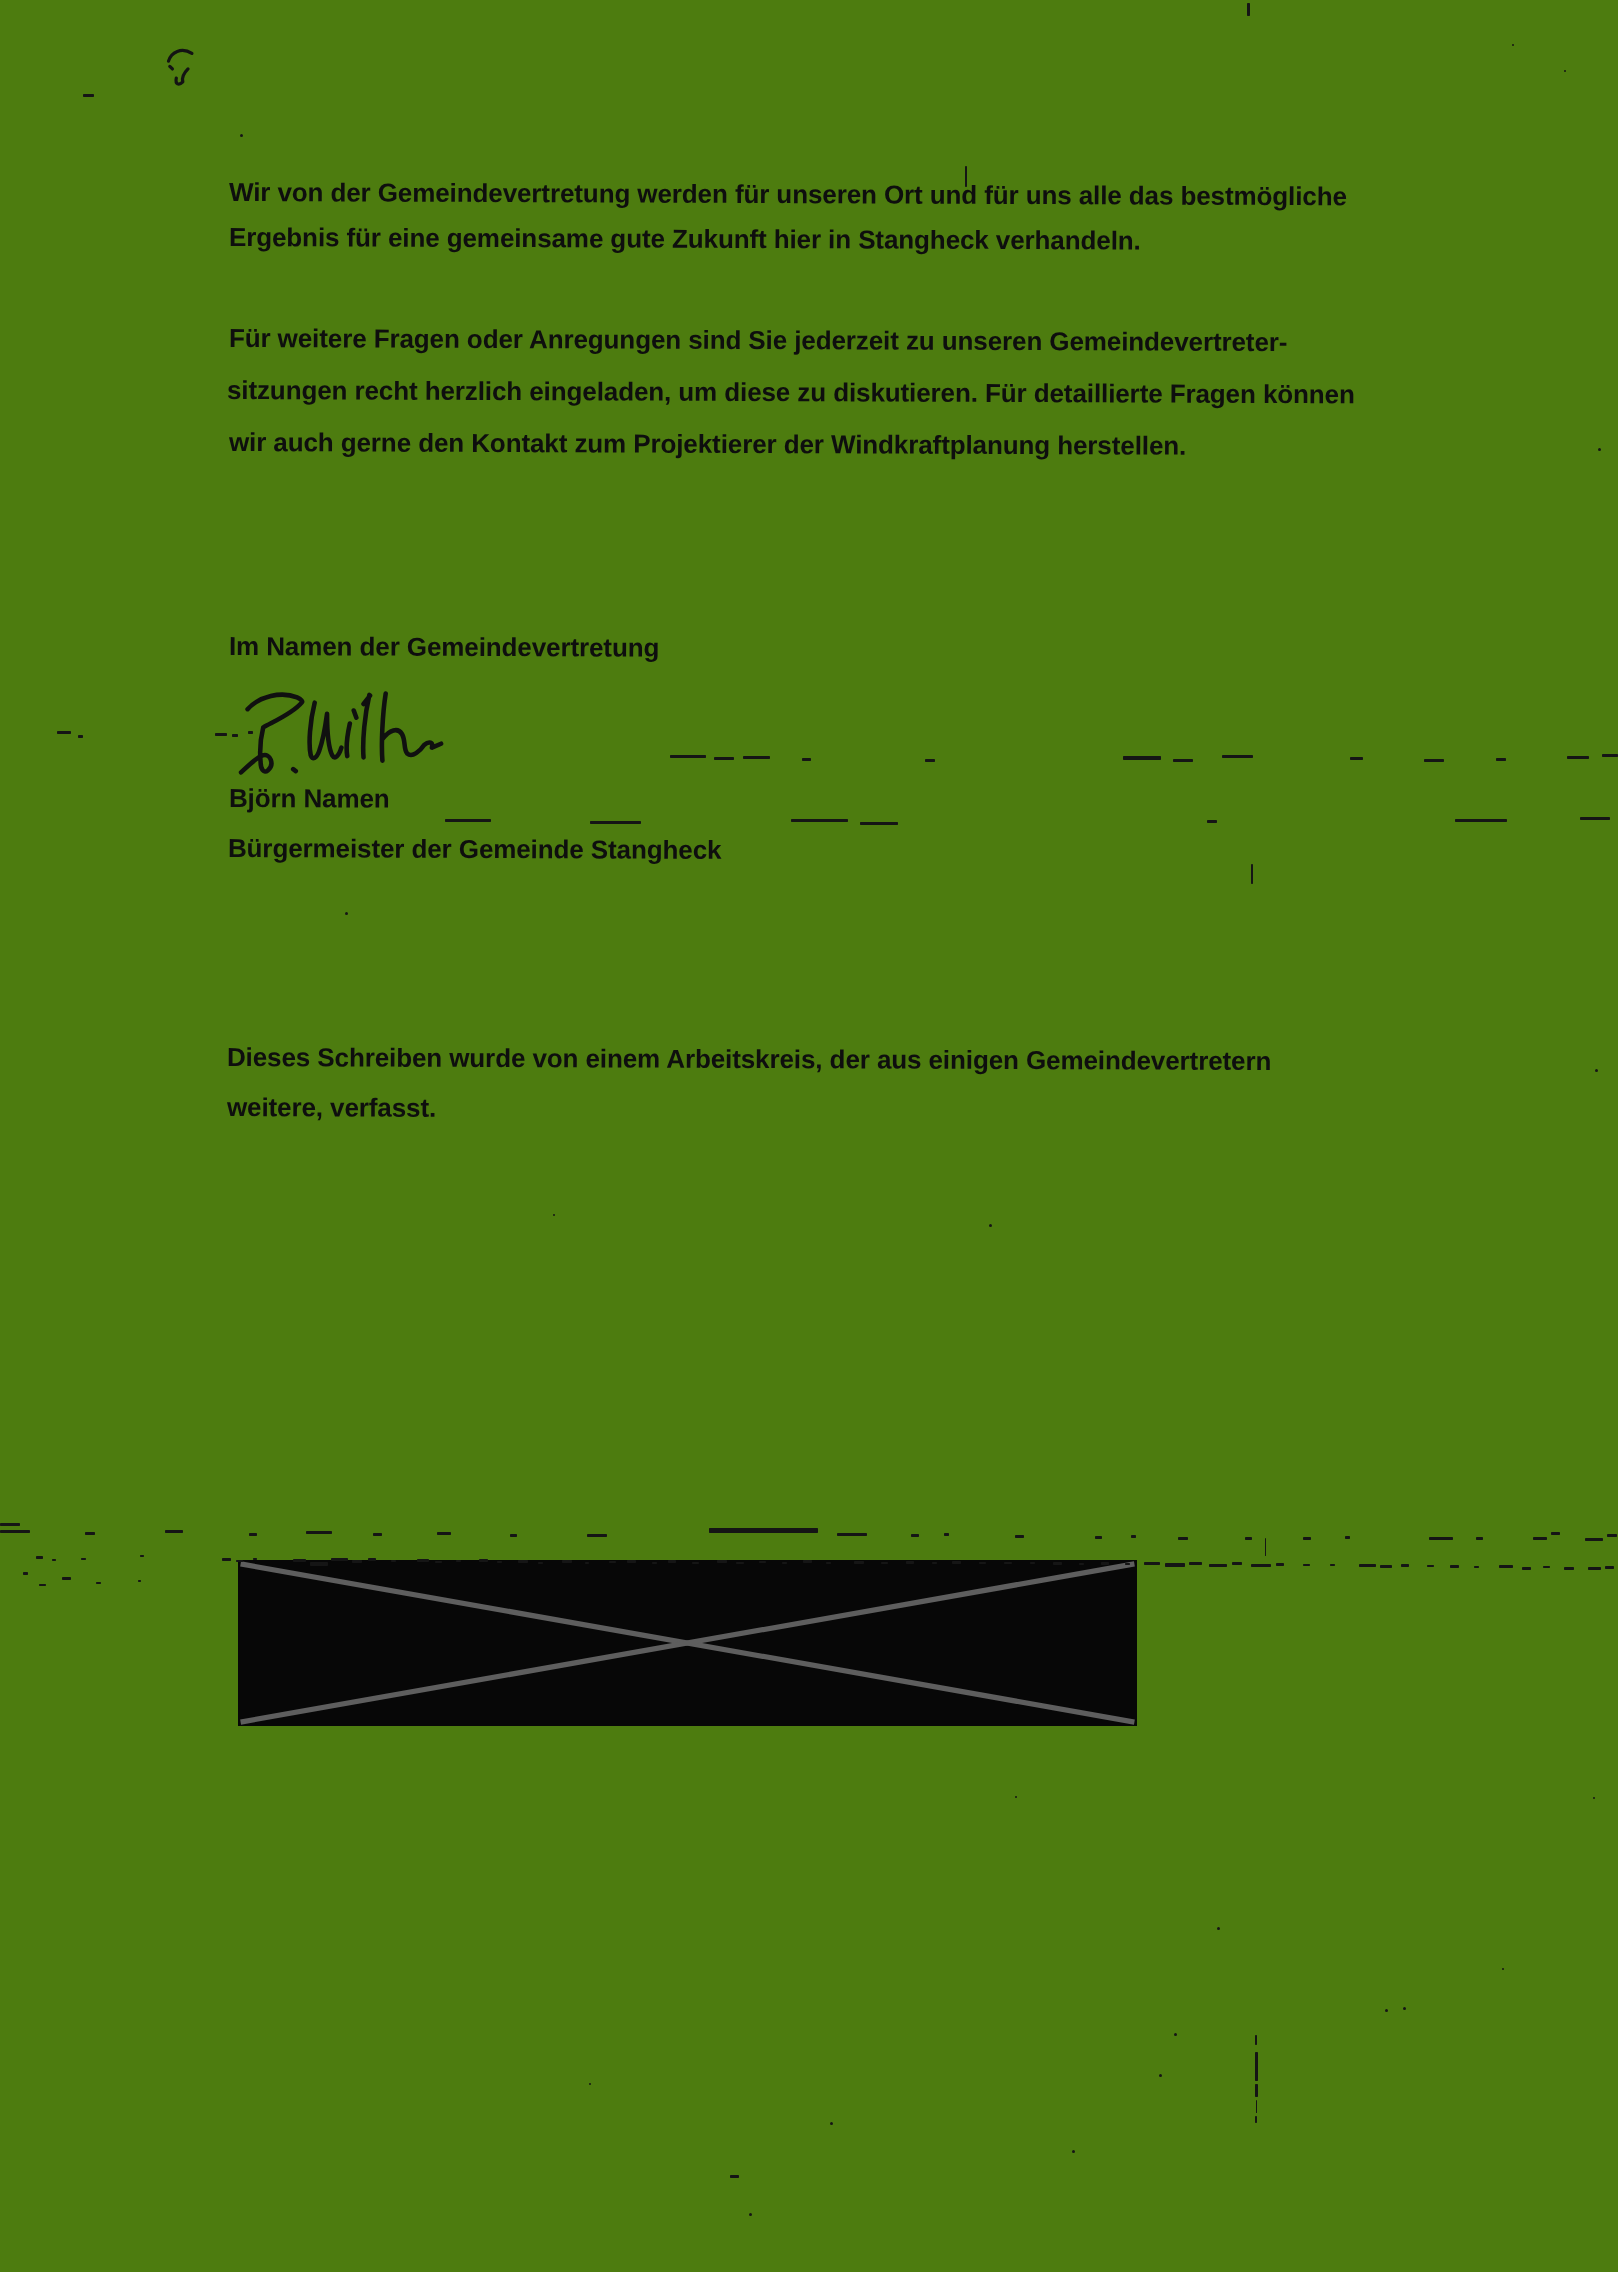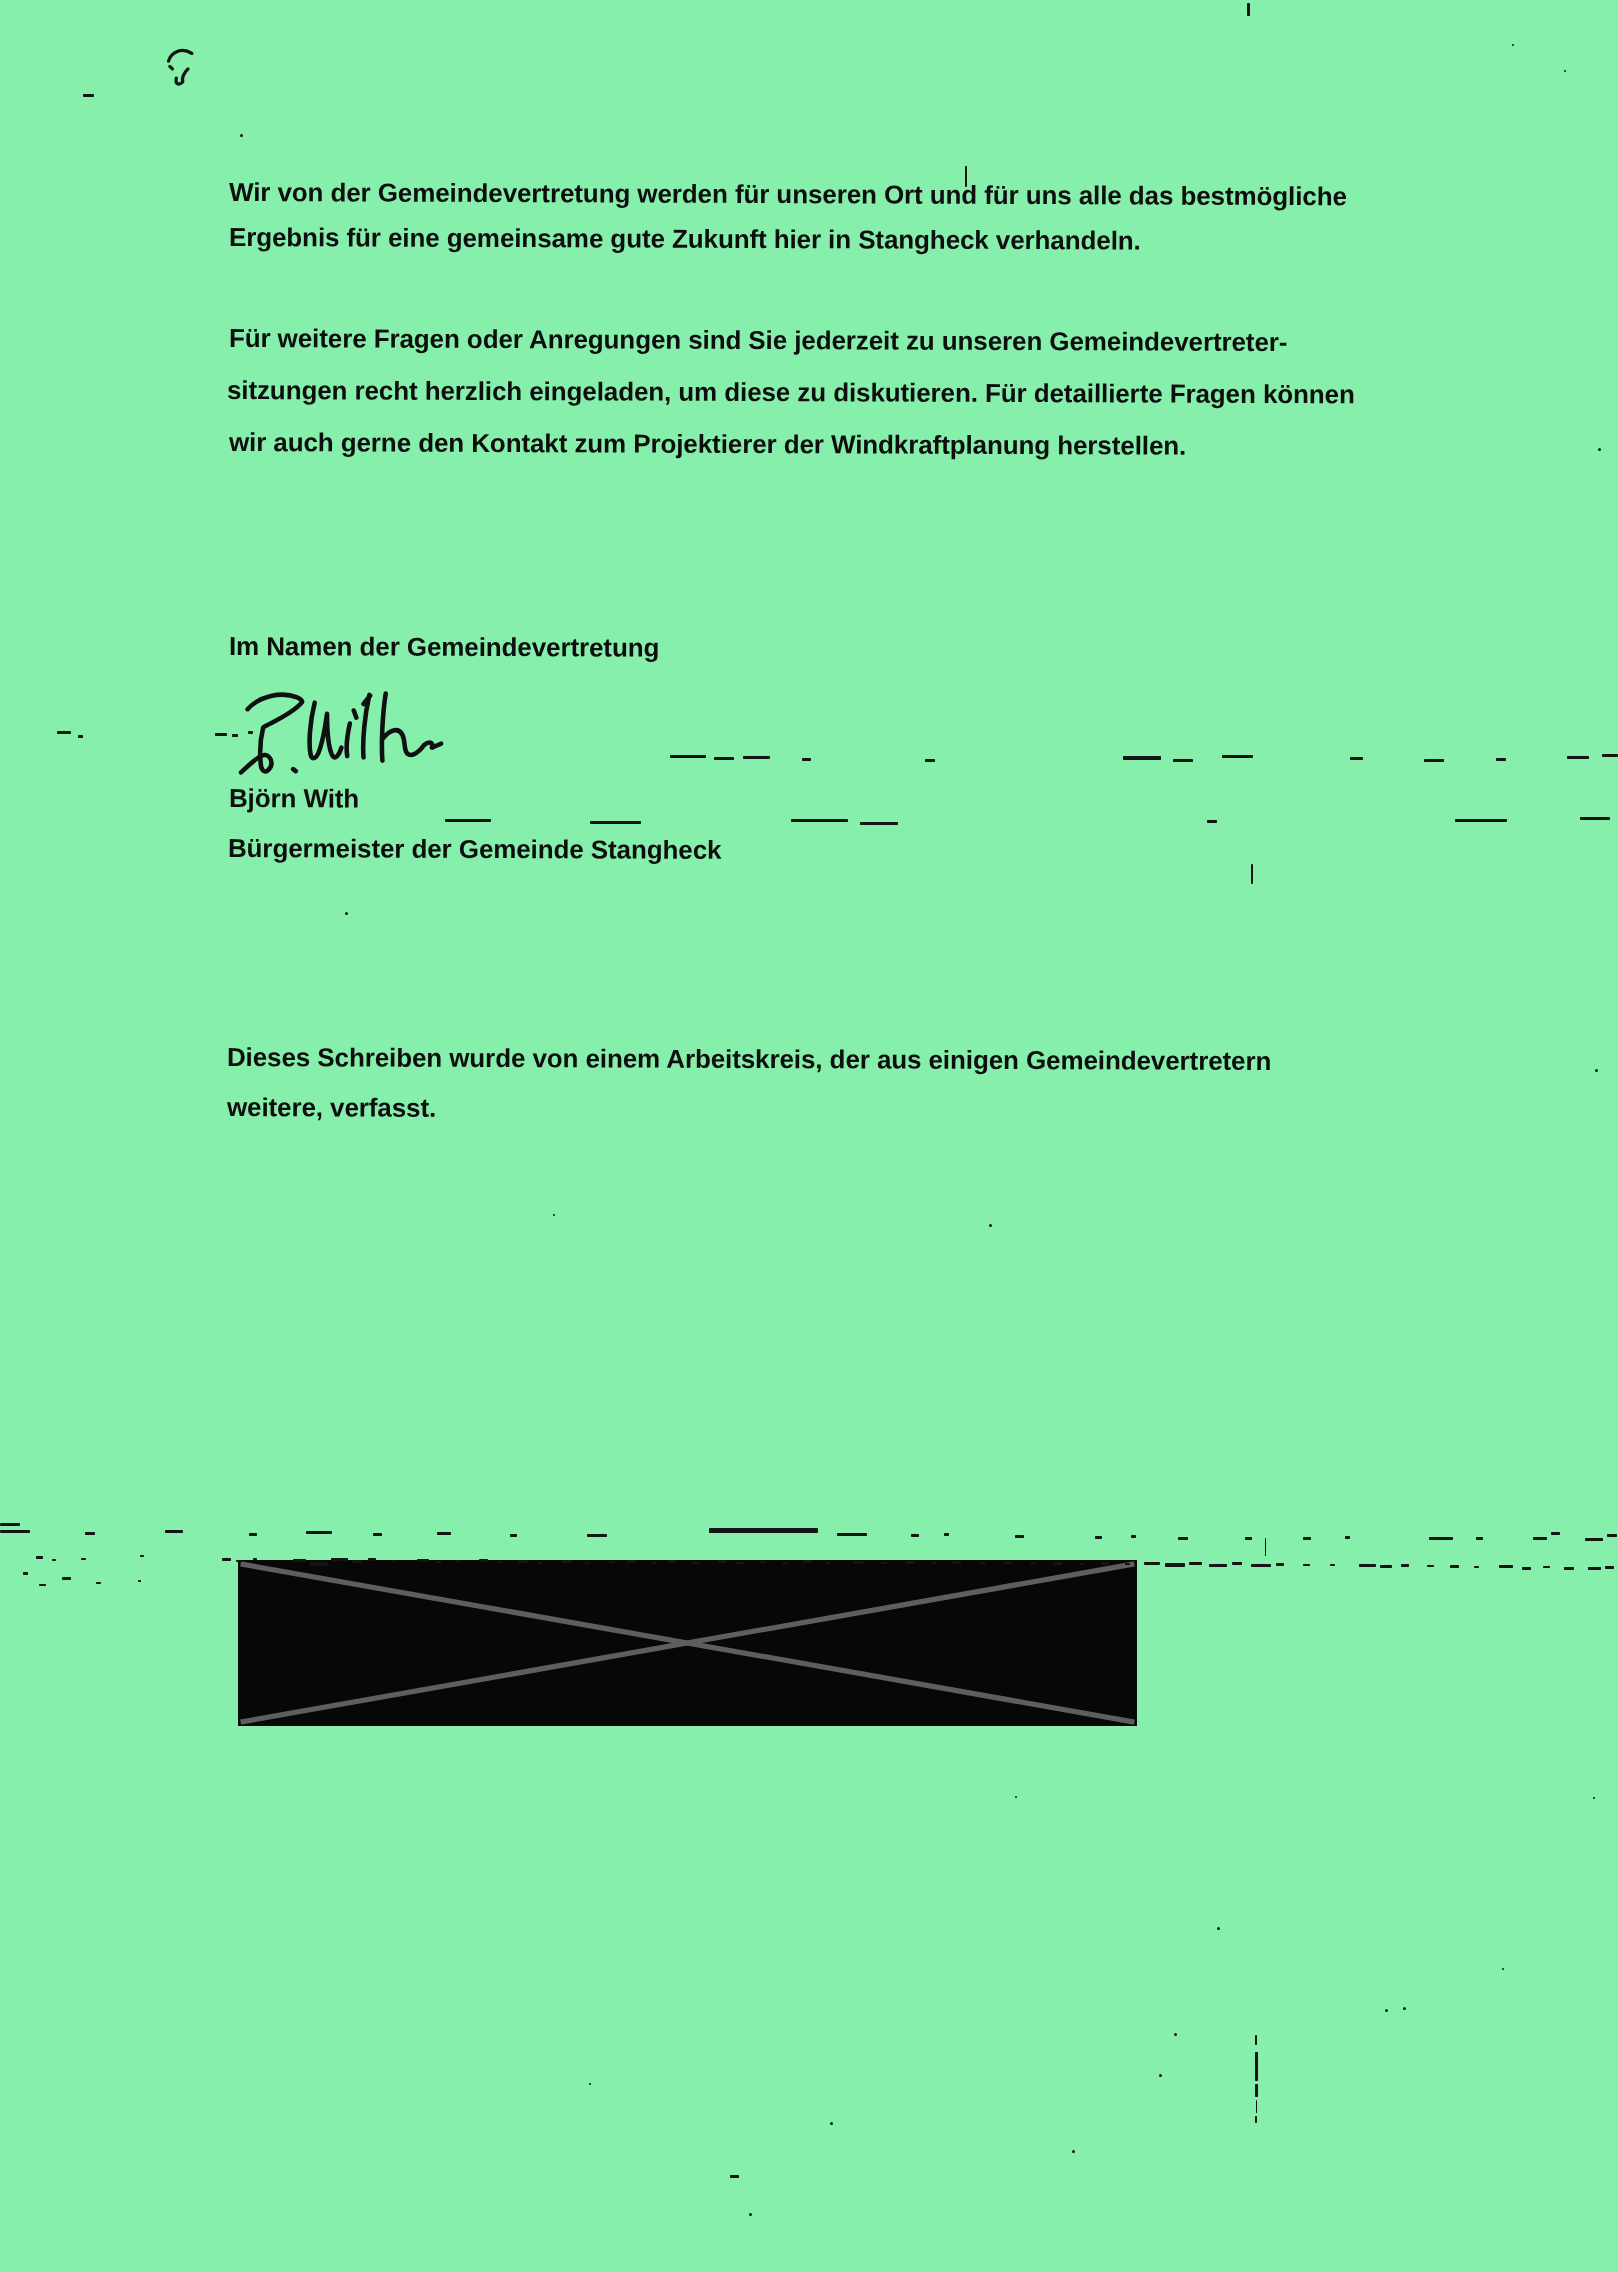--- a/index.html
+++ b/index.html
@@ -5,21 +5,21 @@
 <style>
   html,body{margin:0;padding:0;}
   body{
     width:1618px;height:2273px;
     background:#f2f2f2;
     font-family:"Liberation Sans","DejaVu Sans",sans-serif;
   }
   .page{
     position:absolute;left:0;top:0;
     width:1618px;height:2273px;
-    background:#86efac;
+    background:#4d7c0f;
     overflow:hidden;
   }
   
   .ln{
     position:absolute;
     white-space:nowrap;
     font-weight:700;
     font-size:26px;
     line-height:26px;
     color:#0e0e0e;
@@ -75,21 +75,21 @@
   <div class="ln" id="p2l1">Für weitere Fragen oder Anregungen sind Sie jederzeit zu unseren Gemeindevertreter-</div>
   <div class="ln" id="p2l2">sitzungen recht herzlich eingeladen, um diese zu diskutieren. Für detaillierte Fragen können</div>
   <div class="ln" id="p2l3">wir auch gerne den Kontakt zum Projektierer der Windkraftplanung herstellen.</div>
 
   <div class="ln" id="closing-sal">Im Namen der Gemeindevertretung</div>
 
   <svg id="signature-svg" viewBox="0 0 350 150">
     <path fill="none" stroke-linecap="round" stroke-linejoin="round" d="M50 40 C68 20 102 12 126 22 C133 25 135 28 133 30 C120 46 92 58 74 68 C69 88 69 110 70 121 C70 132 75 139 81 134 C92 125 85 107 73 111 C61 116 49 129 40 137 M120 132 L124 135 M153 30 C146 58 143 93 147 111 C149 118 156 116 160 104 C166 87 170 62 172 47 C172 70 174 99 180 111 C184 118 190 112 194 99 M207 62 C203 80 201 100 203 112 M213 42 L217 53 M237 18 C230 48 226 88 228 114 M228 32 L238 19 M262 16 C257 48 255 94 257 119 M257 86 C268 71 281 68 287 78 C293 88 289 101 295 108 C303 115 315 104 321 95 C329 88 335 91 333 99 L347 93" stroke="#101010" stroke-width="7"></path>
   </svg>
 
-  <div class="ln" id="signer-name">Björn With</div>
+  <div class="ln" id="signer-name">Björn Namen</div>
   <div class="ln" id="signer-title">Bürgermeister der Gemeinde Stangheck</div>
 
   <div class="ln" id="p3l1">Dieses Schreiben wurde von einem Arbeitskreis, der aus einigen Gemeindevertretern</div>
   <div class="ln" id="p3l2">weitere, verfasst.</div>
 
   <div class="redaction" id="redaction-box" style="background: rgb(7, 7, 7);">
     <svg viewBox="0 0 1380 254" preserveAspectRatio="none">
       <line x1="4" y1="6" x2="1376" y2="248" stroke="#5e5e5e" stroke-width="8"></line>
       <line x1="1376" y1="6" x2="4" y2="248" stroke="#5e5e5e" stroke-width="8"></line>
     </svg>

